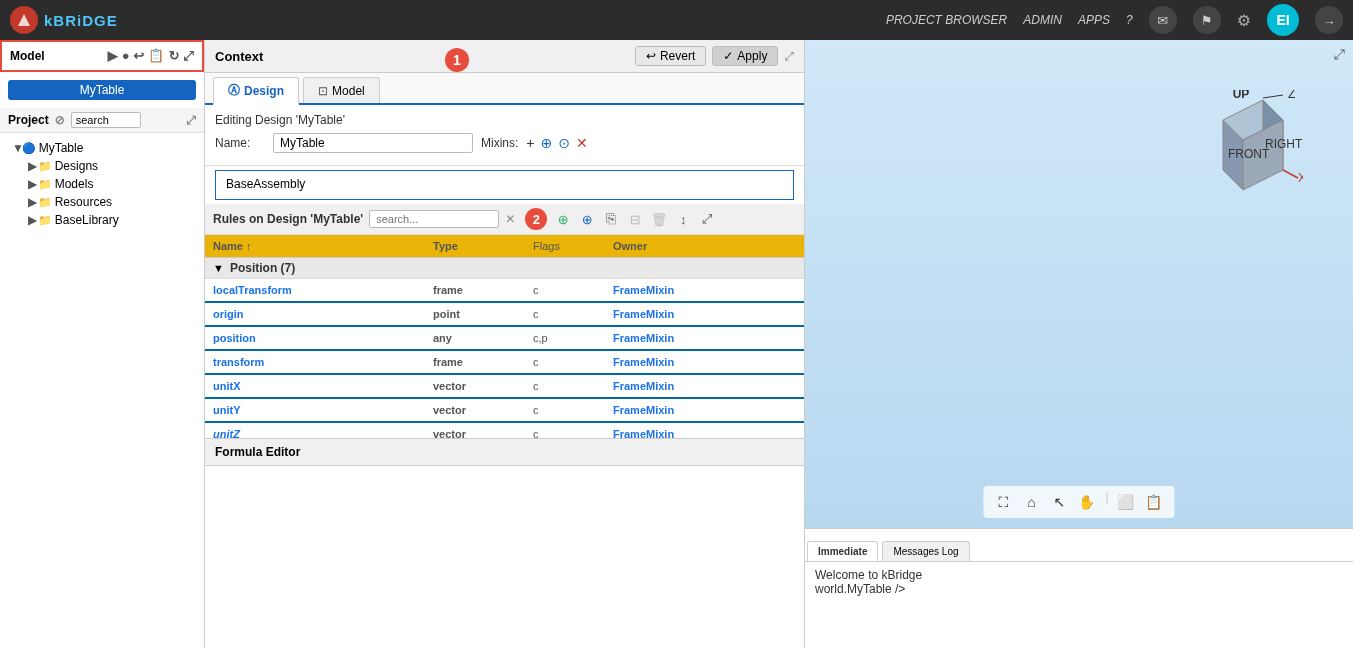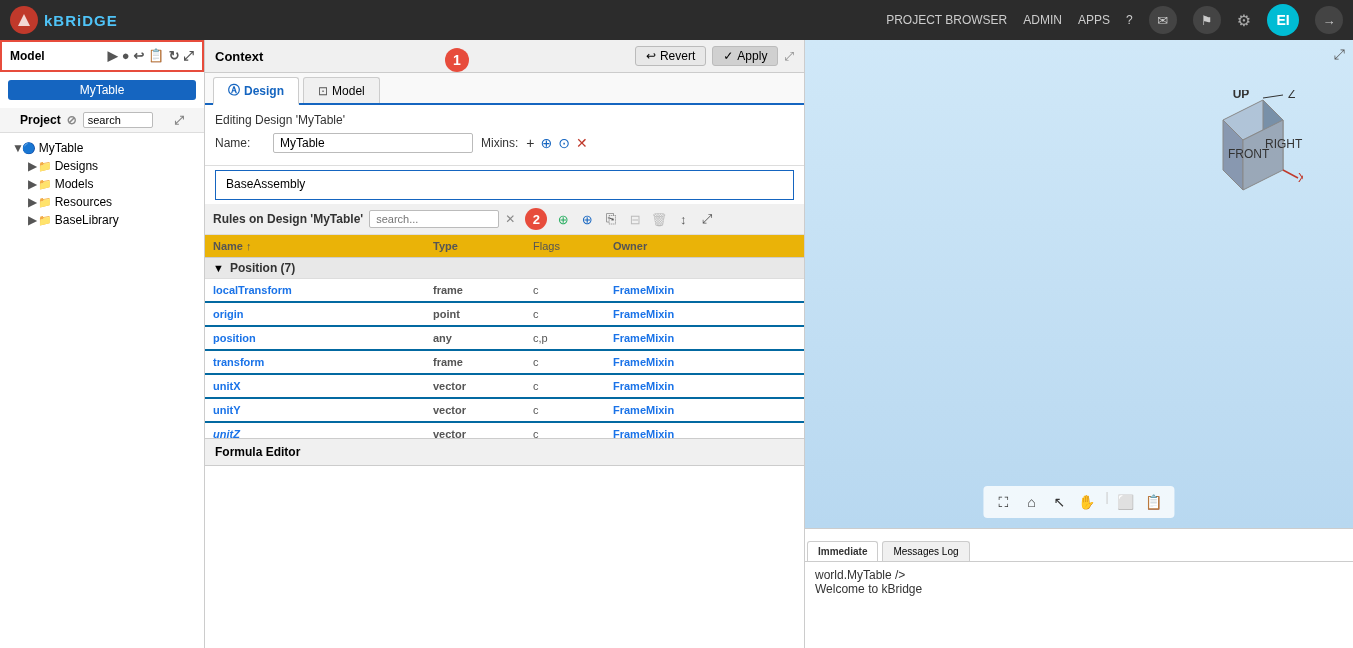--- a/index.html
+++ b/index.html
@@ -28,21 +28,21 @@
       background: #c0392b;
       border-radius: 50%;
       display: flex; align-items: center; justify-content: center;
       color: white; font-weight: bold; font-size: 10px;
     }
     .logo-text { color: #4fc3f7; font-weight: bold; font-size: 15px; letter-spacing: 1px; }
     .top-nav-spacer { flex: 1; }
     .top-nav-items {
       display: flex; align-items: center; gap: 16px; color: #ccc; font-size: 12px;
     }
-    .top-nav-items span { cursor: pointer; color: #ccc; }
+    .top-nav-items span { cursor: pointer; color: #ccc; font-style: italic; }
     .nav-icon-btn {
       width: 28px; height: 28px;
       background: #444;
       border-radius: 50%;
       display: flex; align-items: center; justify-content: center;
       color: #ccc; cursor: pointer; font-size: 13px;
     }
     .nav-user-btn {
       width: 32px; height: 32px;
       background: #00bcd4;
@@ -92,21 +92,21 @@
     .model-icons span { cursor: pointer; color: #555; font-size: 13px; }
 
     
     .project-panel {
       flex: 1;
       padding: 6px 8px;
       overflow-y: auto;
     }
     .project-header {
       display: flex; align-items: center; gap: 6px;
-      padding: 4px 20px;
+      padding: 4px 8px;
       font-weight: bold;
       background: #f5f5f5;
       border-bottom: 1px solid #ddd;
     }
     .project-search {
       border: 1px solid #bbb;
       border-radius: 2px;
       padding: 1px 4px;
       font-size: 11px;
       width: 70px;
@@ -610,19 +610,19 @@
         <span class="vp-btn">📋</span>
       </div>
     </div>
 
     <div class="bottom-panel">
       <div class="bottom-tabs">
         <div class="bottom-tab active">Immediate</div>
         <div class="bottom-tab">Messages Log</div>
       </div>
       <div class="bottom-content">
+        <div>Welcome to kBridge</div>
         <div>world.MyTable /&gt;</div>
-        <div>Welcome to kBridge</div>
       </div>
     </div>
   </div>
 
 </div>
 
 </body></html>

